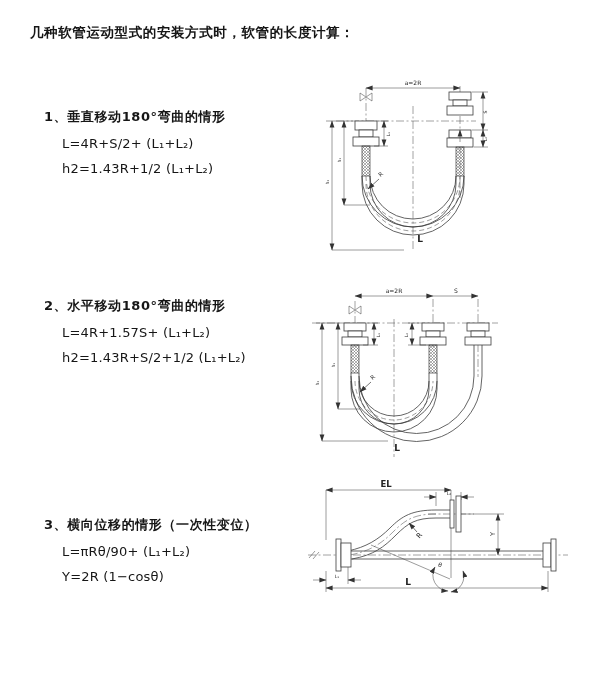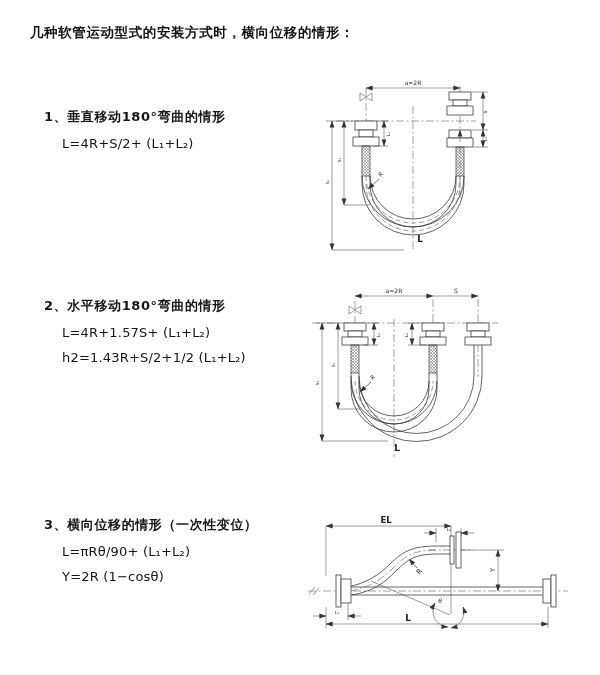--- a/index.html
+++ b/index.html
@@ -21,26 +21,27 @@
   .draw{stroke:#3c3c3c;stroke-width:.8;fill:none;}
   .fitw{stroke:#3c3c3c;stroke-width:.8;fill:#ffffff;}
   .cl{stroke:#555;stroke-width:.55;fill:none;stroke-dasharray:8 2.5 2 2.5;}
   .dash{stroke:#4a4a4a;stroke-width:.55;fill:none;stroke-dasharray:5 3;}
 </style>
 </head>
 <body>
 
 <div class="page">
 
-  <div class="title">几种软管运动型式的安装方式时，横向位移的情形：</div>
+  <div class="title">几种软管运动型式的安装方式时，软管的长度计算：</div>
 
   <div class="section" style="left:44px;top:108px;">
     <div class="heading">1、垂直移动180°弯曲的情形</div>
     <div class="formulas">
       <div class="formula">L=4R+S/2+ (L₁+L₂)</div>
+      <div class="formula">h2=1.43R+1/2 (L₁+L₂)</div>
     </div>
   </div>
 
   <div class="section" style="left:44px;top:297px;">
     <div class="heading">2、水平移动180°弯曲的情形</div>
     <div class="formulas">
       <div class="formula">L=4R+1.57S+ (L₁+L₂)</div>
       <div class="formula">h2=1.43R+S/2+1/2 (L₁+L₂)</div>
     </div>
   </div>
@@ -190,21 +191,21 @@
     <line class="thin" x1="104" y1="42" x2="104" y2="64" marker-start="url(#arw)" marker-end="url(#arw)"></line>
     <text class="dim-s" x="100" y="54" transform="rotate(-90 100 54)" text-anchor="middle">L₂</text>
 
     <text class="dim-t" x="66" y="98" transform="rotate(-40 66 98)" text-anchor="middle" font-size="7">R</text>
     <line class="lead" x1="63" y1="101" x2="52" y2="111" marker-end="url(#arw)"></line>
 
     <text class="big-l" x="89" y="170" text-anchor="middle">L</text>
   </svg>
   </div>
 
-  <div class="diagram" style="left:298px;top:506px;">
+  <div class="diagram" style="left:298px;top:470px;">
   <svg width="295" height="155" viewBox="0 0 295 155">
 
     <line class="cl" x1="10" y1="85" x2="270" y2="85"></line>
     <path class="thin" d="M11,88 L17,81 M15,89 L21,82"></path>
 
     <line class="thin" x1="28" y1="20" x2="153" y2="20" marker-start="url(#arw)" marker-end="url(#arw)"></line>
     <text x="88" y="17" text-anchor="middle" font-size="8.5" font-weight="600">EL</text>
     <line class="thin" x1="28" y1="20" x2="28" y2="70"></line>
     <line class="thin" x1="153" y1="20" x2="153" y2="108"></line>
 

